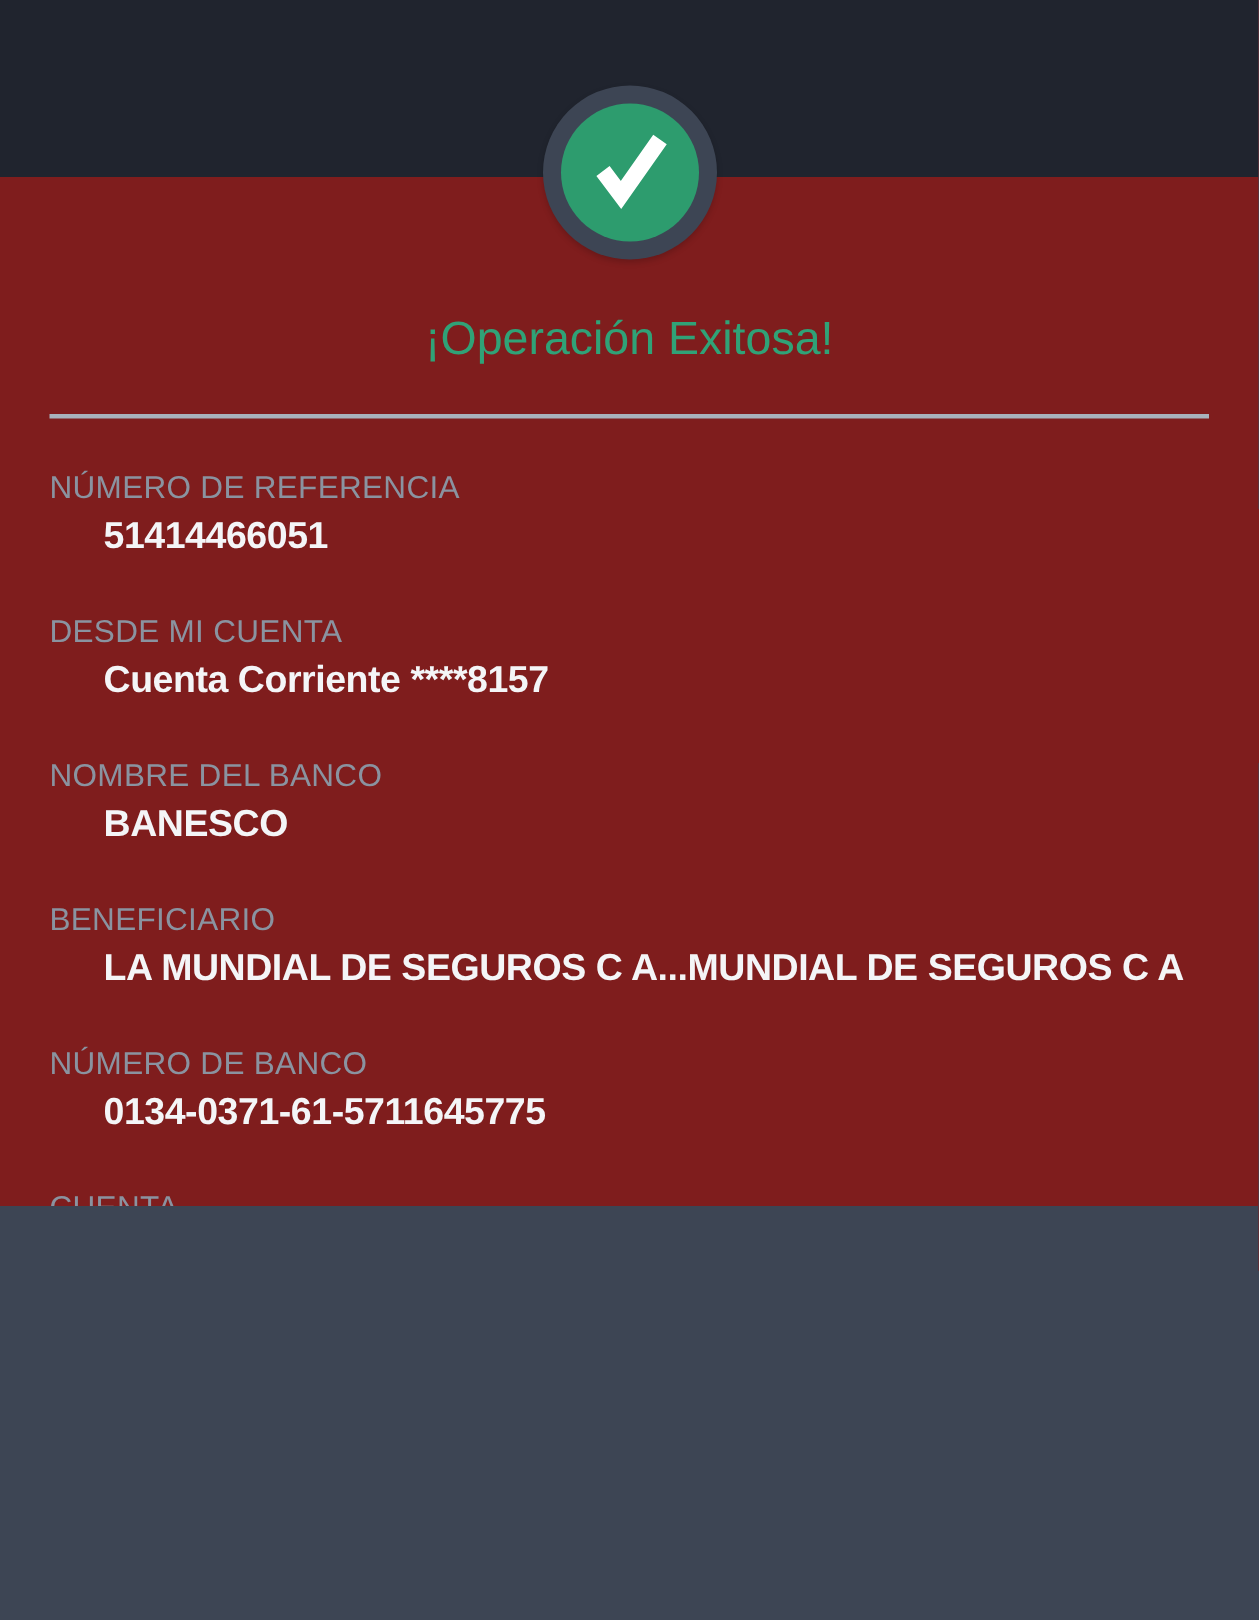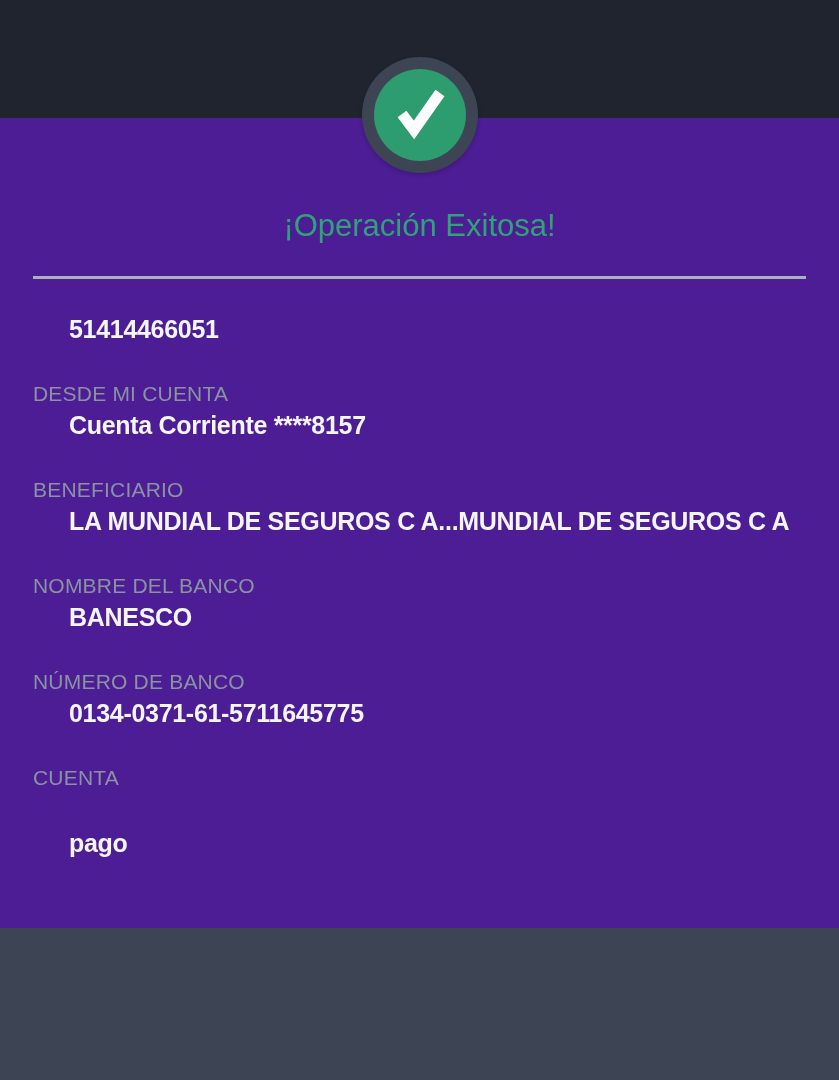--- a/index.html
+++ b/index.html
@@ -3,22 +3,22 @@
 <meta charset="utf-8">
 <style>
   html, body {
     margin: 0;
     padding: 0;
     background: #3d4554;
   }
   .screen {
     position: relative;
     width: 839px;
-    height: 928px;
-    background: #4c1d95;
+    height: 804px;
+    background: #7f1d1d;
     overflow: hidden;
     font-family: "Liberation Sans", sans-serif;
   }
   .header-bar {
     position: absolute;
     top: 0; left: 0; right: 0;
     height: 118px;
     background: #20242e;
   }
   .badge-ring {
@@ -105,37 +105,38 @@
     </span>
   </div>
 
   <div class="success-title">¡Operación Exitosa!</div>
 
   <div class="divider"></div>
 
   <div class="fields">
 
     <div class="field">
+      <div class="field-label">NÚMERO DE REFERENCIA</div>
       <div class="field-value">51414466051</div>
     </div>
 
 
     <div class="field">
       <div class="field-label">DESDE MI CUENTA</div>
       <div class="field-value">Cuenta Corriente ****8157</div>
     </div>
 
     <div class="field">
-      <div class="field-label">BENEFICIARIO</div>
-      <div class="field-value">LA MUNDIAL DE SEGUROS C A...MUNDIAL DE SEGUROS C A</div>
+      <div class="field-label">NOMBRE DEL BANCO</div>
+      <div class="field-value">BANESCO</div>
     </div>
 
     <div class="field">
-      <div class="field-label">NOMBRE DEL BANCO</div>
-      <div class="field-value">BANESCO</div>
+      <div class="field-label">BENEFICIARIO</div>
+      <div class="field-value">LA MUNDIAL DE SEGUROS C A...MUNDIAL DE SEGUROS C A</div>
     </div>
 
     <div class="field">
       <div class="field-label">NÚMERO DE BANCO</div>
       <div class="field-value">0134-0371-61-5711645775</div>
     </div>
 
     <div class="field">
       <div class="field-label">CUENTA</div>
     </div>

